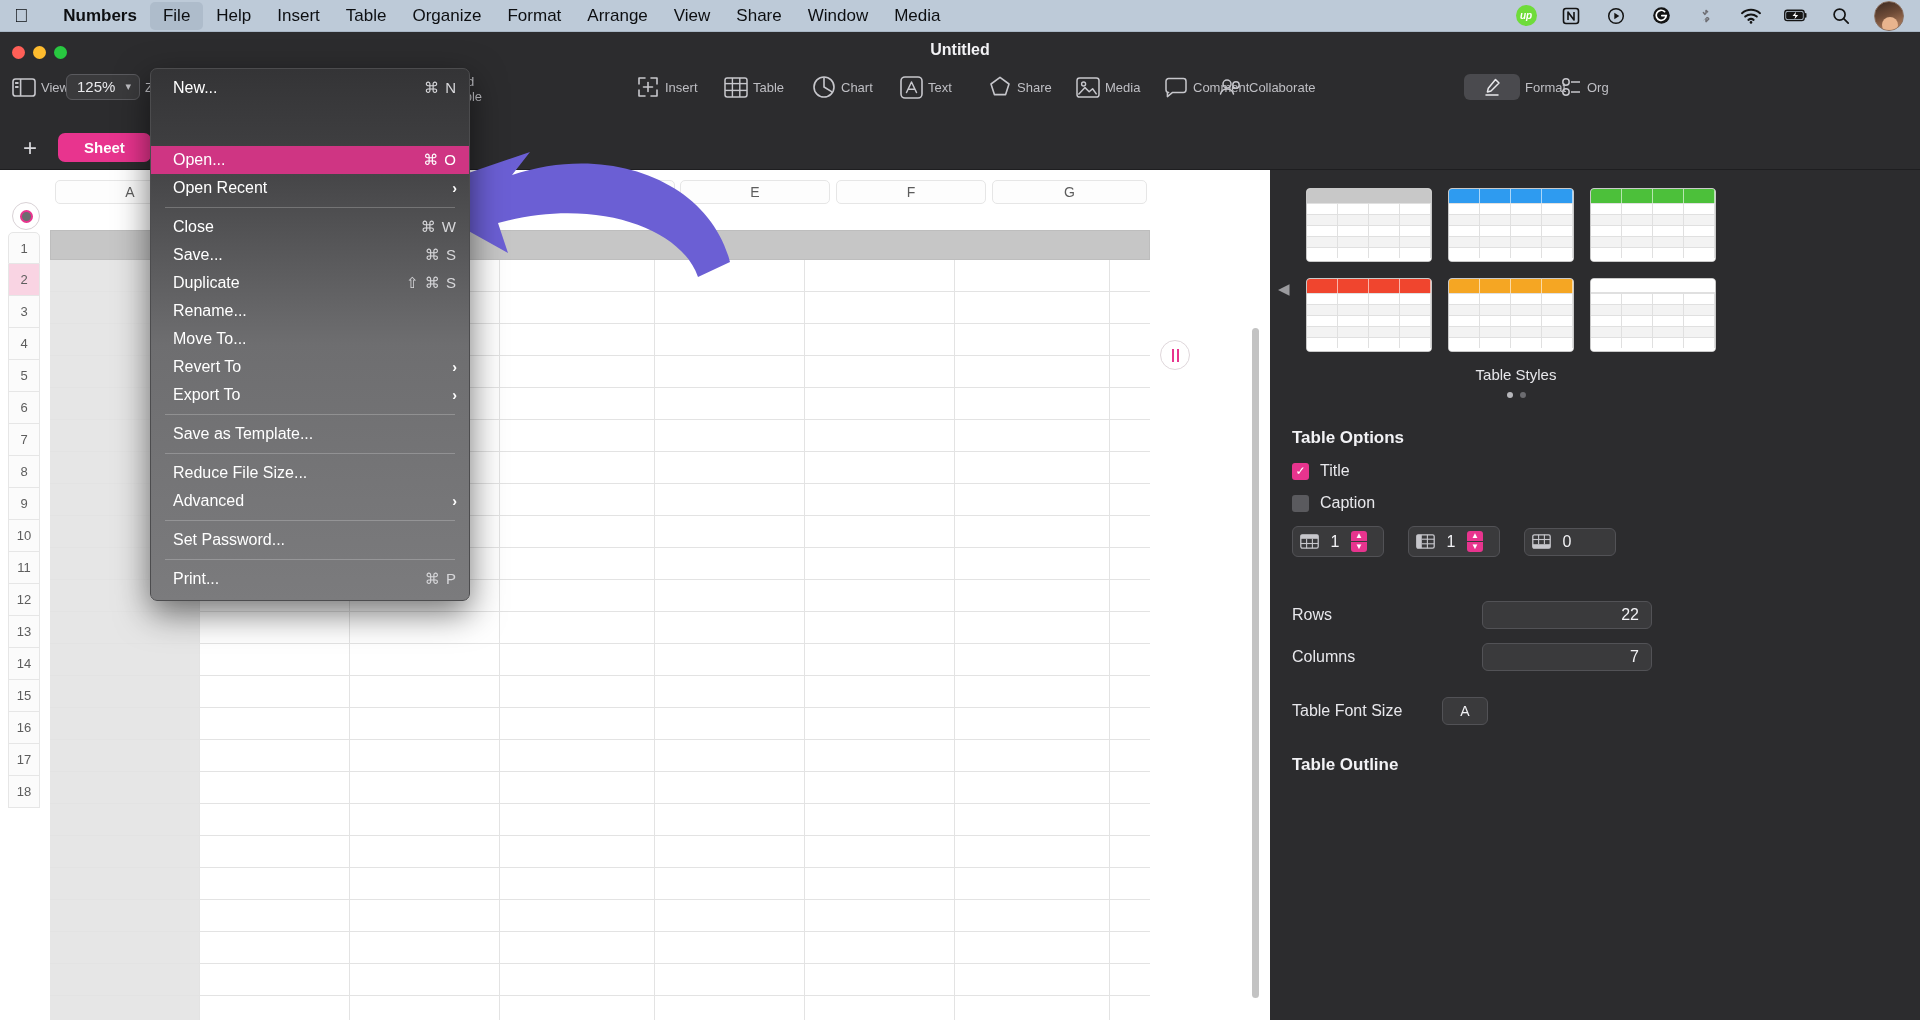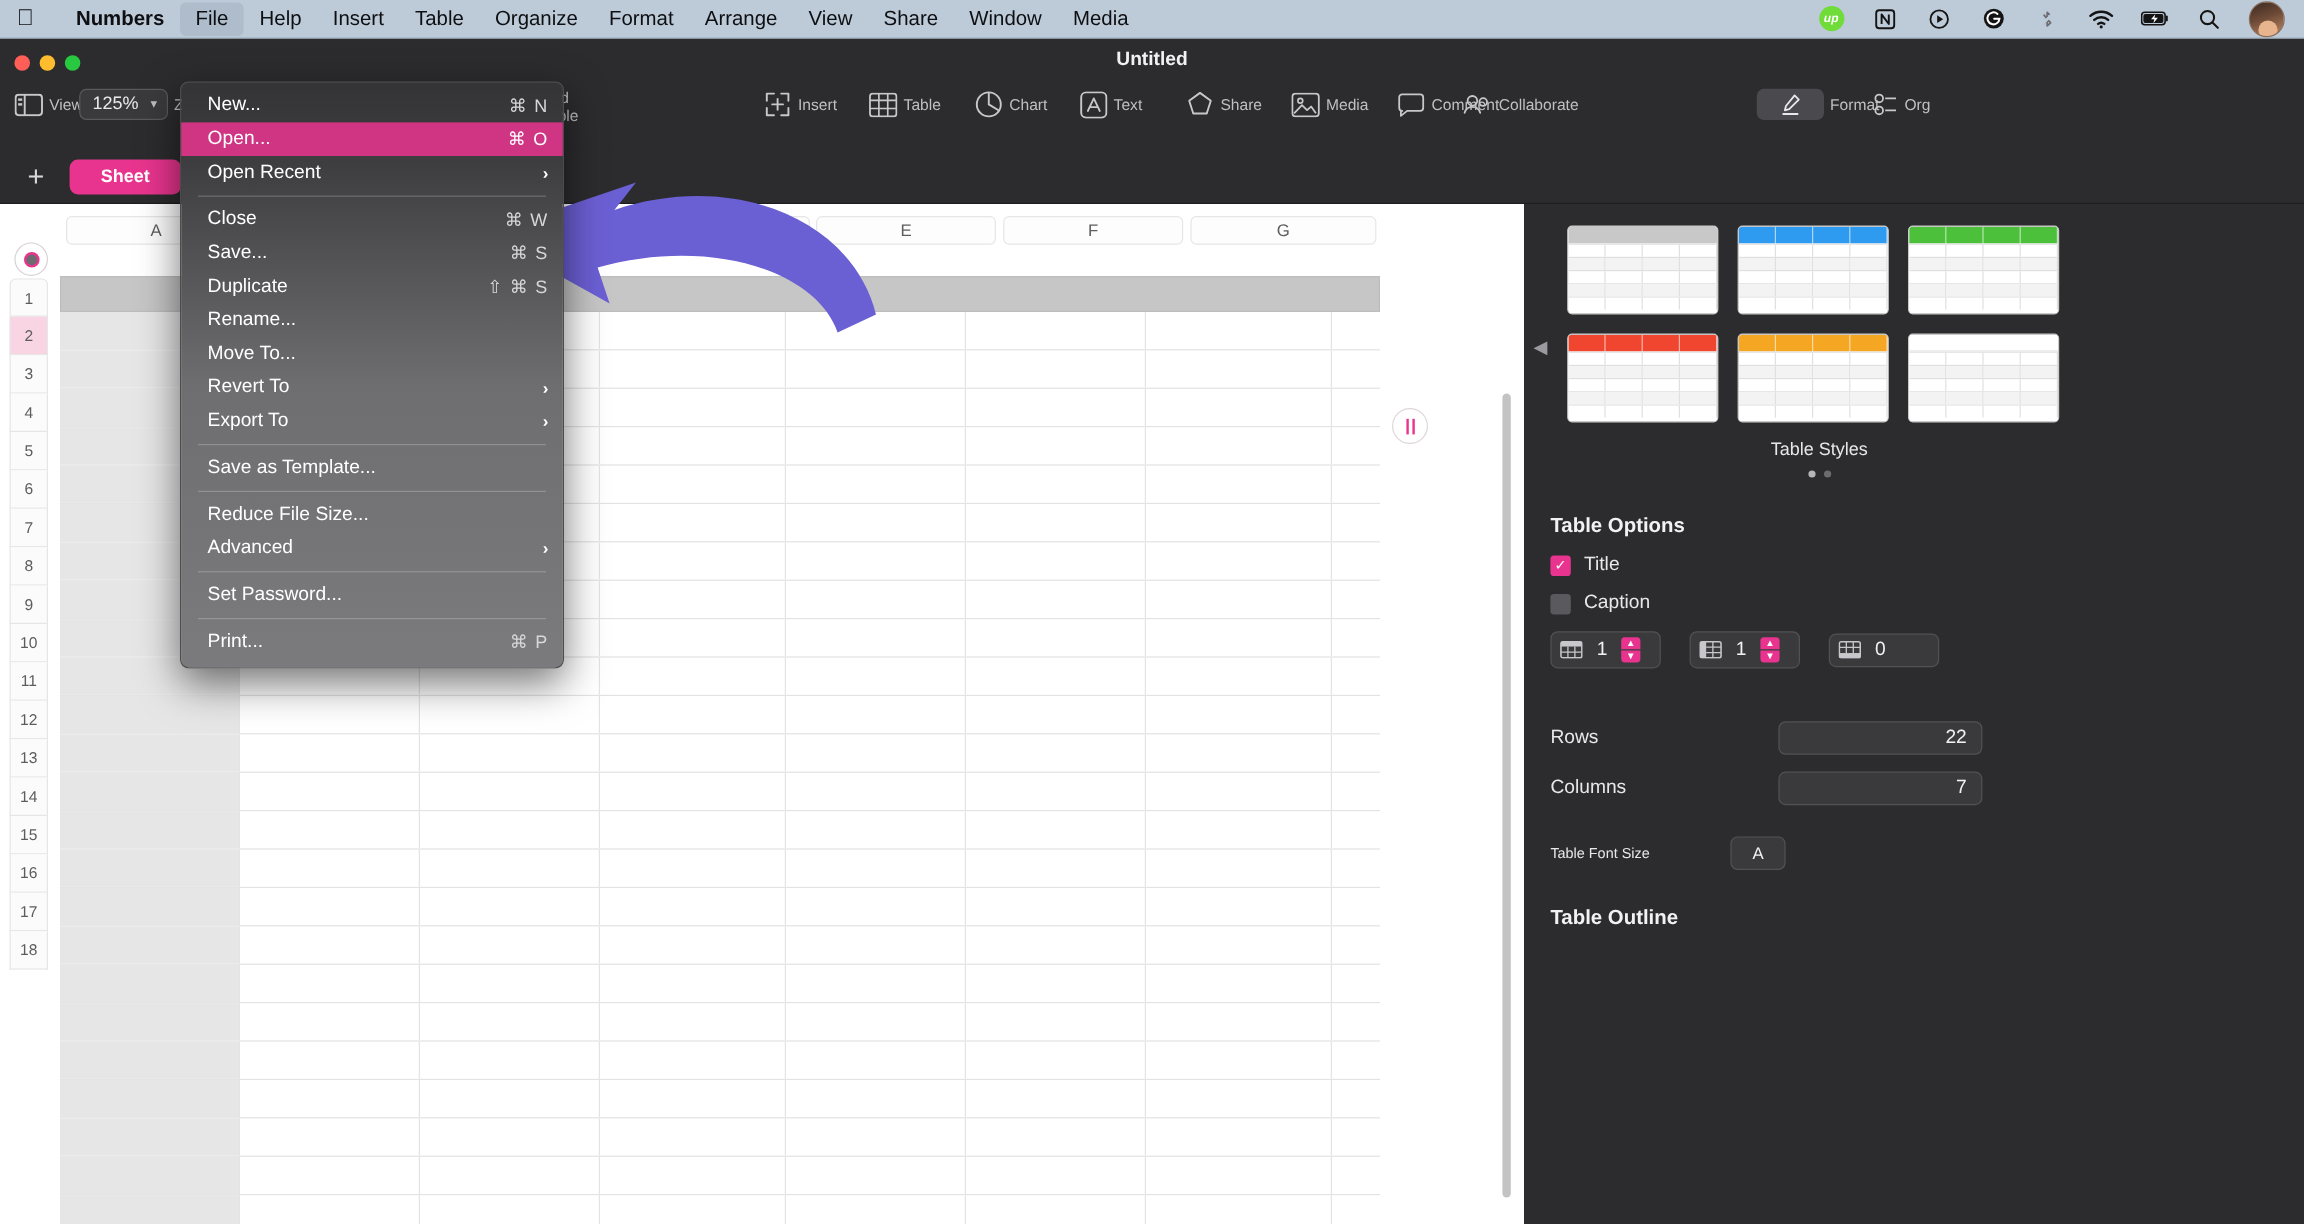--- a/index.html
+++ b/index.html
@@ -152,21 +152,21 @@
     border:1px solid #4c4c4e; border-radius:7px;
     padding:5px 0 7px 0; z-index:70;
     box-shadow:0 12px 34px rgba(0,0,0,.55);
   }
   .mi{
     height:28px; display:flex; align-items:center;
     padding:0 12px 0 22px; color:#ffffff; font-size:16px; position:relative;
   }
   .mi .sc{ margin-left:auto; color:#d7d7da; font-size:15px; letter-spacing:1px; }
   .mi .arw{ margin-left:auto; color:#ffffff; font-size:14px; font-weight:bold; }
-  .mi.hl{ background:#cf3583; }
+  .mi.hl{ background:#cf3583;margin-top:44px; }
   .mi.hl .sc{ color:#ffffff; }
   .sep{ height:1px; background:rgba(255,255,255,.22); margin:5px 14px; }
 
   
   #sidebar{
     position:absolute; left:1270px; top:138px; width:650px; height:850px;
     background:#2c2c2e; color:#e6e6ea; overflow:hidden;
   }
   #sb-collapse{
     position:absolute; left:8px; top:110px; color:#9b9b9f; font-size:15px;
@@ -213,21 +213,21 @@
   .spin i:first-child{ border-radius:3px 3px 0 0; }
   .spin i:last-child{ border-radius:0 0 3px 3px; }
   .field-row{ display:flex; align-items:center; margin-bottom:14px;gap:40px; }
   .field-row .lbl{ font-size:16px; color:#e8e8ec; width:150px; }
   .numfield{
     background:#3a3a3c;border:1px solid #525256;border-radius:6px;
     height:28px; width:170px; display:flex; align-items:center; justify-content:flex-end;
     padding-right:12px; font-size:16px; color:#f2f2f5;
   }
   .fontsize-row{ display:flex; align-items:center; margin-top:26px; }
-  .fontsize-row .lbl{ font-size:12px; color:#e8e8ec; width:150px; }
+  .fontsize-row .lbl{ font-size:16px; color:#e8e8ec; width:150px; }
   .abtn{
     background:#3a3a3c;border:1px solid #525256;border-radius:6px;
     height:28px;width:46px;display:flex;align-items:center;justify-content:center;
     font-size:14px;color:#f2f2f5;
   }
 </style>
 </head>
 <body>
 
 <div id="menubar">

